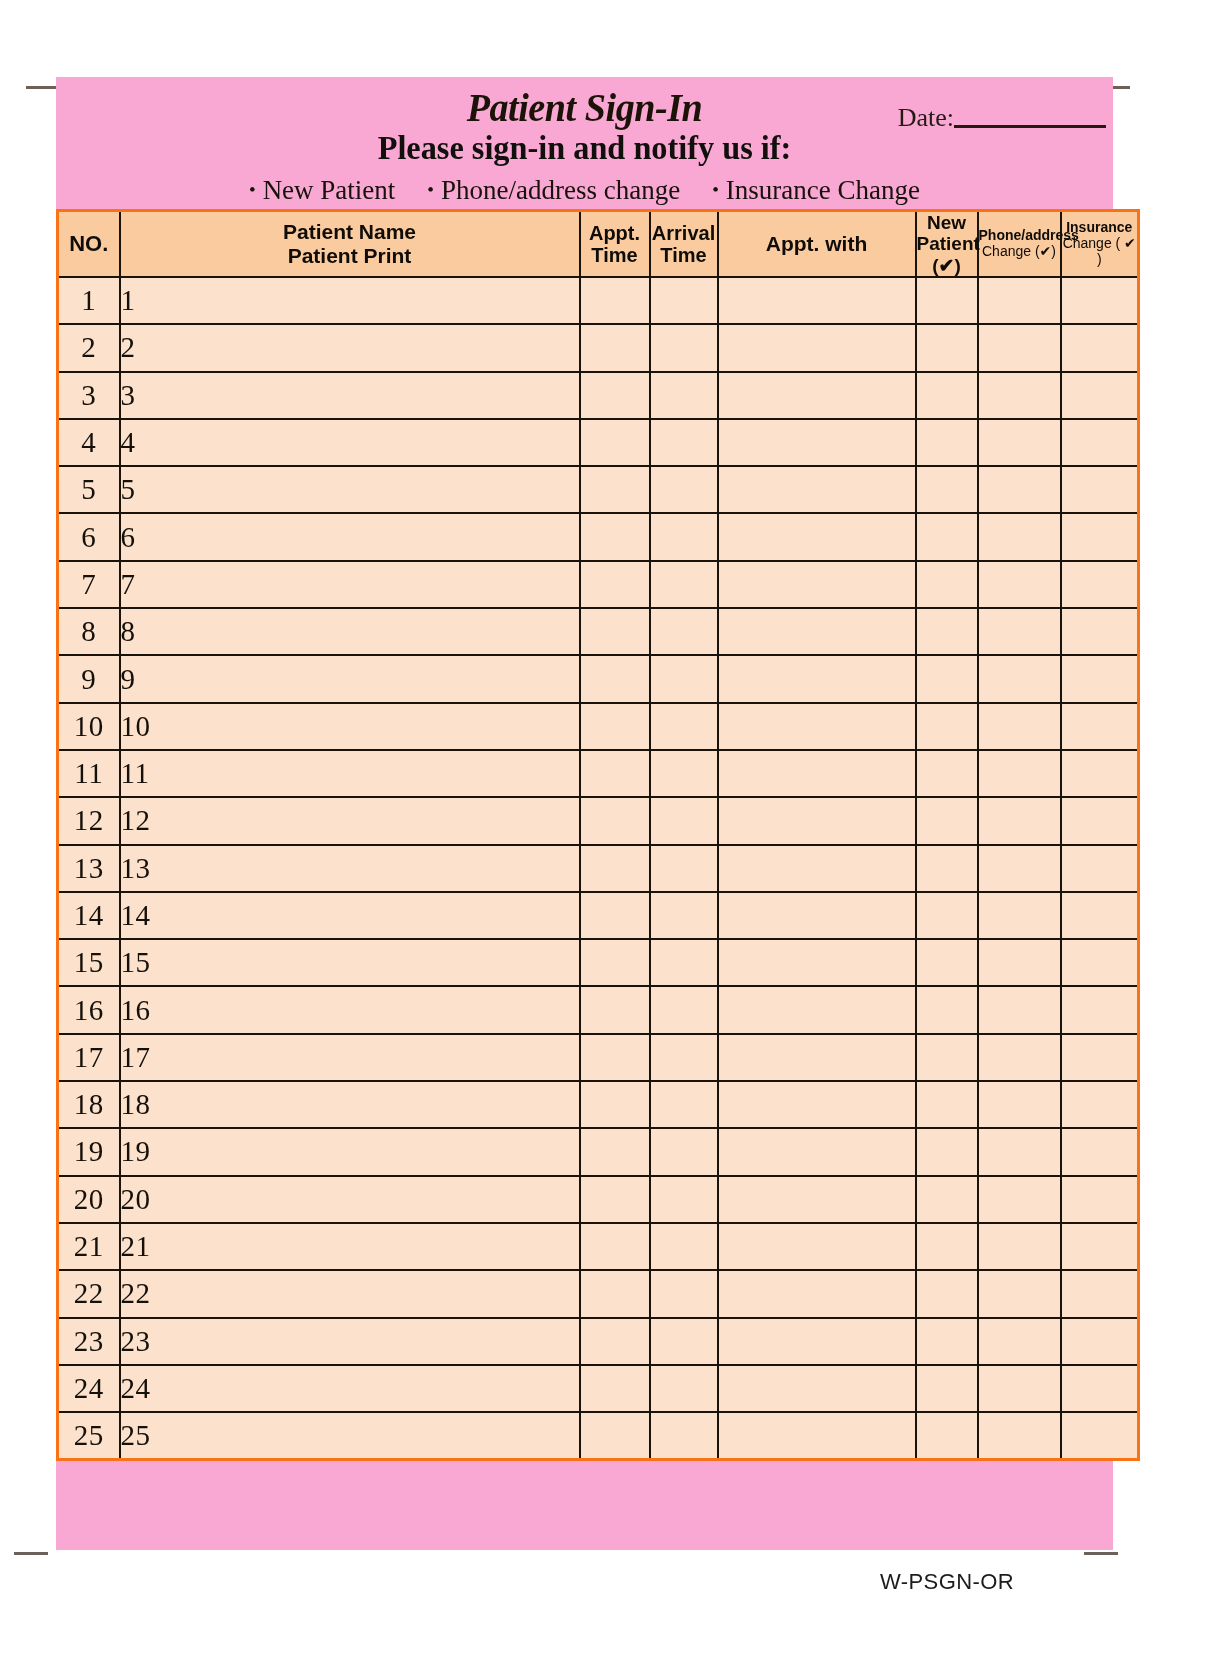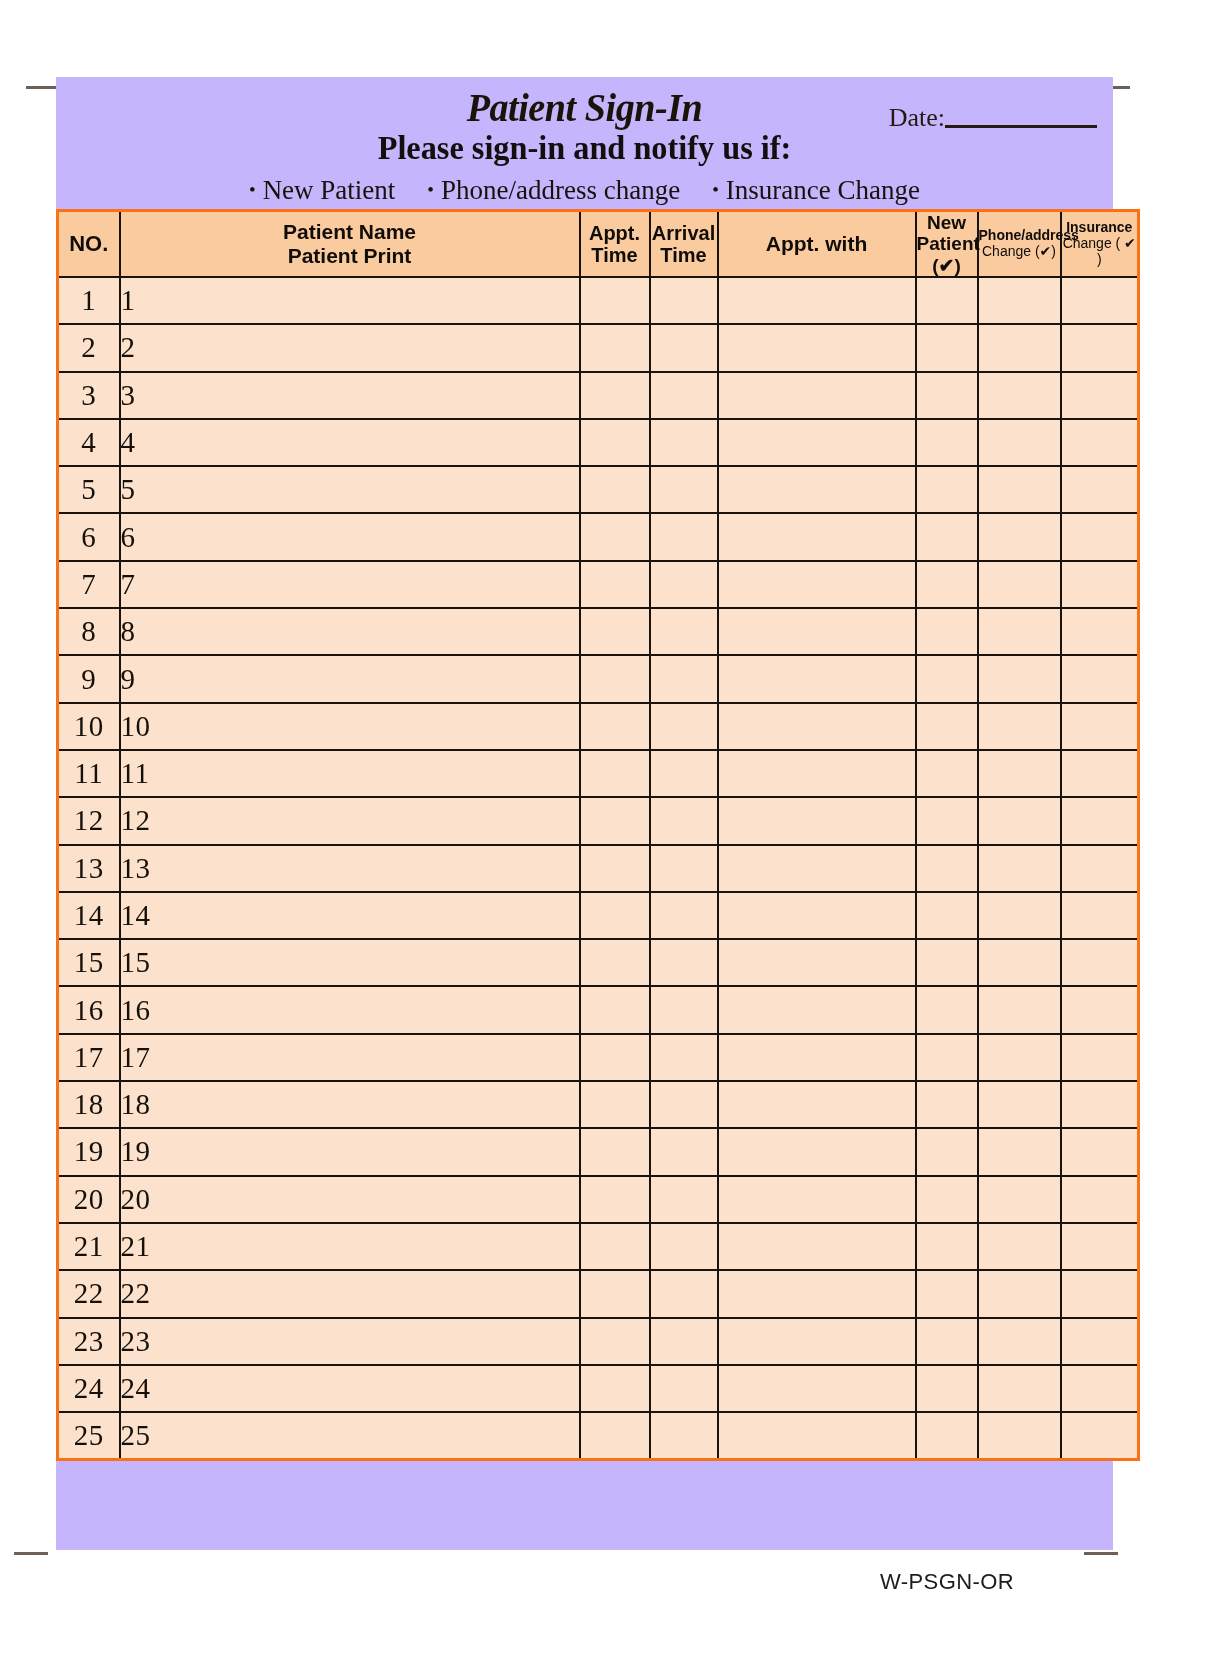--- a/index.html
+++ b/index.html
@@ -22,21 +22,21 @@
   }
   .cm-h { width: 34px; height: 3px; }
 
   
   #sheet {
     position: absolute;
     left: 56px;
     top: 77px;
     width: 1057px;
     height: 1473px;
-    background: #c4b5fd;
+    background: #f9a8d4;
   }
 
   
   .masthead {
     position: relative;
     height: 132px;
   }
   .form-title {
     position: absolute;
     left: 0;
@@ -46,21 +46,21 @@
     font-family: "Liberation Serif", serif;
     font-weight: bold;
     font-style: italic;
     font-size: 41px;
     letter-spacing: -0.5px;
     color: #1b1208;
     transform: scaleX(0.93);
   }
   .date-wrap {
     position: absolute;
-    right: 16px;
+    right: 7px;
     top: 28px;
     display: flex;
     align-items: flex-end;
     gap: 0px;
   }
   .date-label {
     font-family: "Liberation Serif", serif;
     font-size: 26px;
     color: #241a10;
     line-height: 1;

